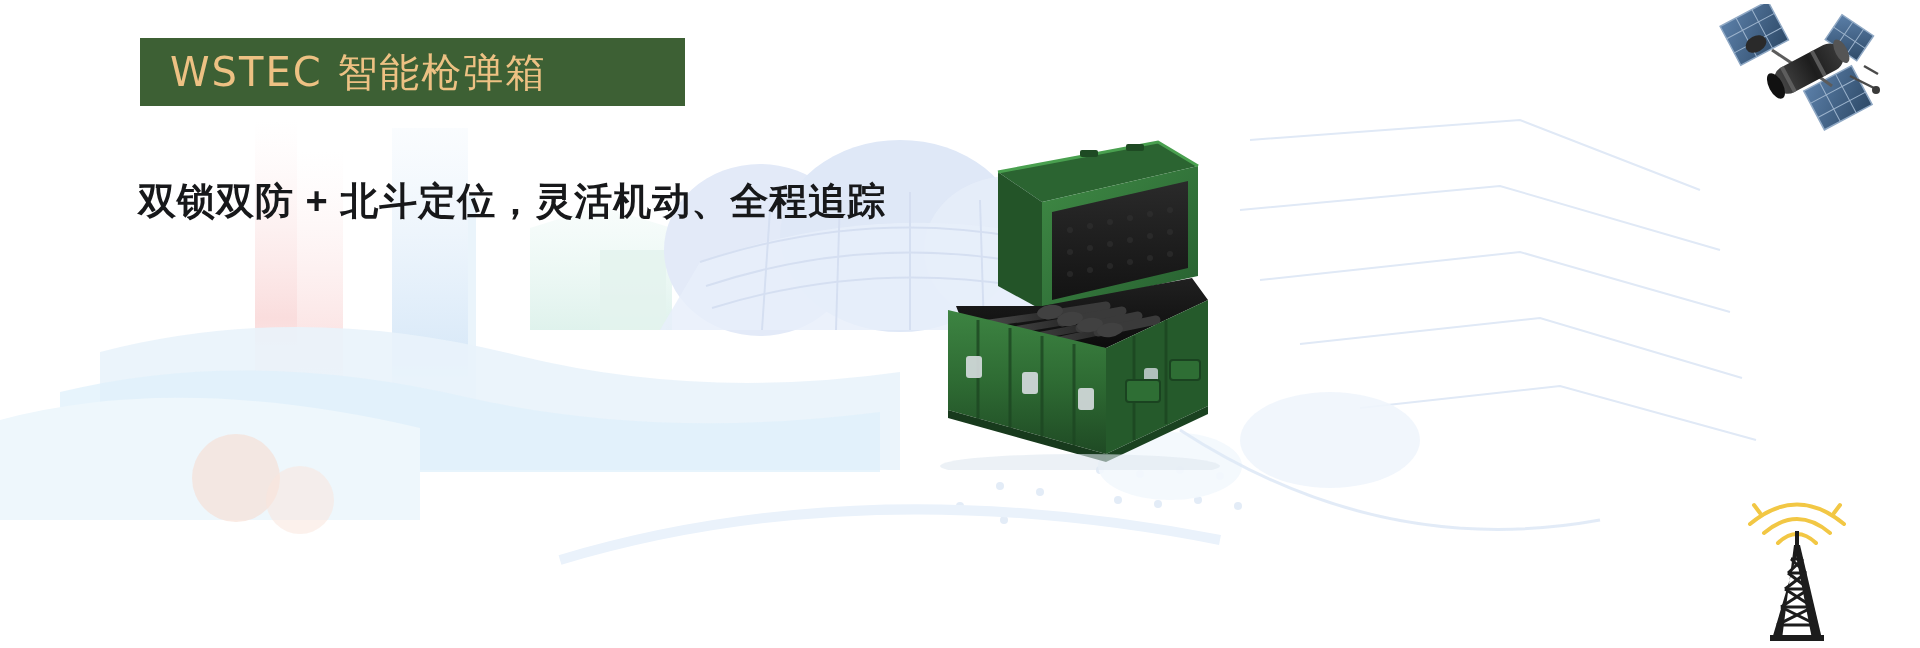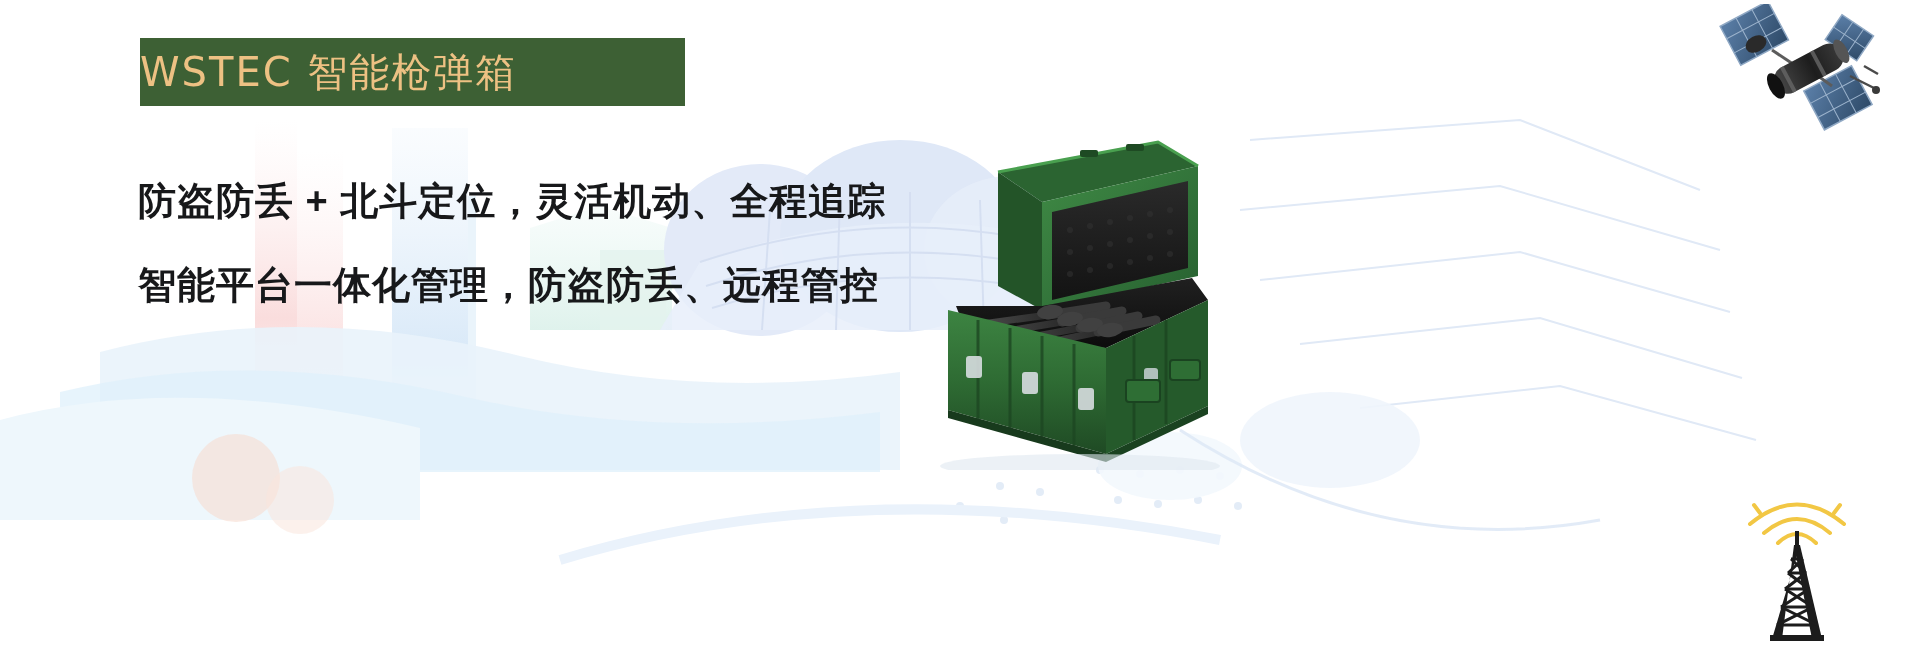--- a/index.html
+++ b/index.html
@@ -14,21 +14,21 @@
   
   .bg-layer{position:absolute;inset:0;pointer-events:none;}
 
   
   .banner{
     position:absolute;left:140px;top:38px;width:545px;height:68px;
     background:#3d6034;display:flex;align-items:center;
   }
   .banner-title{
     color:#edc183;font-size:40px;letter-spacing:2px;
-    white-space:nowrap;font-weight:400;
+    padding-left:30px;white-space:nowrap;font-weight:400;
     font-family:"DejaVu Sans","Liberation Sans",sans-serif;
   }
 
   
   .features{position:absolute;left:138px;top:182px;width:820px;}
   .feature-line{
     font-size:38px;color:#17181a;font-weight:700;letter-spacing:1px;
     line-height:1;margin-bottom:46px;white-space:nowrap;
     font-family:"Liberation Sans","DejaVu Sans",sans-serif;
   }
@@ -136,22 +136,21 @@
 
       <path d="M1180 430 Q1380 560 1600 520" stroke="#dfe9f6" stroke-width="3" fill="none" opacity=".9"></path>
     </svg>
   </div>
 
   <div class="banner">
     <div class="banner-title">WSTEC 智能枪弹箱</div>
   </div>
 
   <div class="features">
-    <div class="feature-line">防盗防丢 + 北斗定位，灵活机动、全程追踪</div>
-    <div class="feature-line">智能平台一体化管理，防盗防丢、远程管控</div>
+    <div class="feature-line">双锁双防 + 北斗定位，灵活机动、全程追踪</div>
   </div>
 
   <div class="product">
     <svg viewBox="0 0 340 360" width="340" height="360">
       <defs>
         <linearGradient id="caseBody" x1="0" y1="0" x2="0" y2="1">
           <stop offset="0%" stop-color="#3d8442"></stop>
           <stop offset="50%" stop-color="#2e6b33"></stop>
           <stop offset="100%" stop-color="#1f4a24"></stop>
         </linearGradient>

